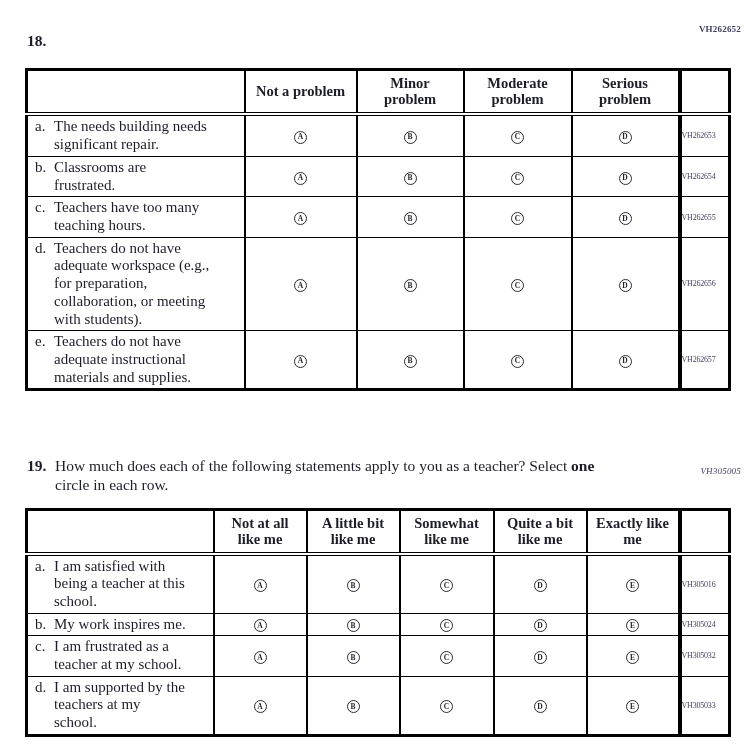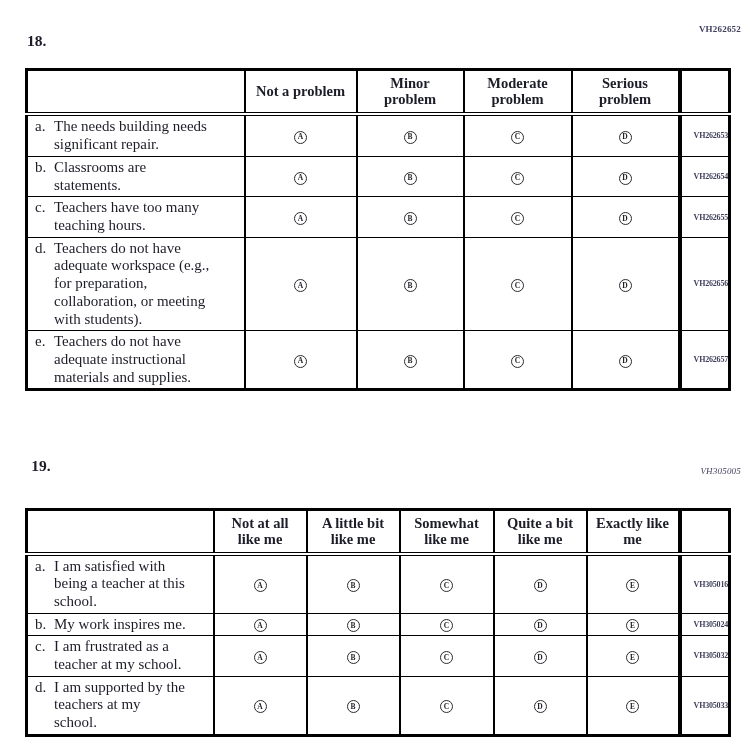--- a/index.html
+++ b/index.html
@@ -20,21 +20,21 @@
   #q18-region-code { top:24px; right:9px;font-weight:bold; }
   #q19-region-code { top:466px; right:9px;font-style:italic; }
 
   .question {
     position:absolute;
     display:flex;
     font-size:15.5px;
     line-height:1.25;
   }
   #q18-prompt { top:31px; left:27px; width:680px;gap:19px; }
-  #q19-prompt { top:456px; left:27px; width:680px;text-align:center; }
+  #q19-prompt { top:456px; left:27px; width:680px; }
   .q-number { font-weight:bold; width:28px; flex:none; }
   .q-text { white-space:pre-line; }
   .q-bold { font-weight:bold; }
 
   table {
     position:absolute;
     left:25px;
     border-collapse:collapse;
     table-layout:fixed;
     border:3px solid #000;
@@ -55,23 +55,23 @@
     font-weight:bold;
     text-align:center;
     line-height:1.12;
     white-space:pre-line;
     border-bottom:4px double #000;
   }
   td.opt { text-align:center; }
   td.code-cell, th.code-cell {
     border-left-width:4px;
     font-size:8px;
-    font-weight:bold;
+    font-weight:normal;
     color:#3f3f5c;
-    text-align:right;
+    text-align:left;
     letter-spacing:-0.2px;
   }
 
   .stmt-in {
     display:flex;
     align-items:flex-start;
     padding:2px 3px 2px 7px;
     font-size:15px;
     line-height:1.18;
   }
@@ -148,21 +148,21 @@
     <td class="opt"><span class="circle">B</span></td>
     <td class="opt"><span class="circle">C</span></td>
     <td class="opt"><span class="circle">D</span></td>
     <td class="code-cell">VH262653</td>
   </tr>
   <tr class="rb">
     <td>
           <div class="stmt-in">
             <span class="stmt-ltr">b.</span>
             <span class="stmt-txt">Classrooms are
-statements.</span>
+frustrated.</span>
           </div>
         </td>
     <td class="opt"><span class="circle">A</span></td>
     <td class="opt"><span class="circle">B</span></td>
     <td class="opt"><span class="circle">C</span></td>
     <td class="opt"><span class="circle">D</span></td>
     <td class="code-cell">VH262654</td>
   </tr>
   <tr class="rc">
     <td>
@@ -210,20 +210,22 @@
     <td class="opt"><span class="circle">D</span></td>
     <td class="code-cell">VH262657</td>
   </tr>
 </tbody>
   </table>
 
 <div class="region-code" id="q19-region-code">VH305005</div>
 
 <div class="question" id="q19-prompt">
   <span class="q-number">19.</span>
+  <span class="q-text"><span>How much does each of the following statements apply to you as a teacher? Select </span><span class="q-bold">one</span><span>
+circle in each row.</span></span>
 </div>
 
 <table id="q19-table">
   <colgroup>
     <col style="width:187px">
       <col style="width:93px">
       <col style="width:93px">
     <col style="width:94px">
       <col style="width:93px">
       <col style="width:93px">

